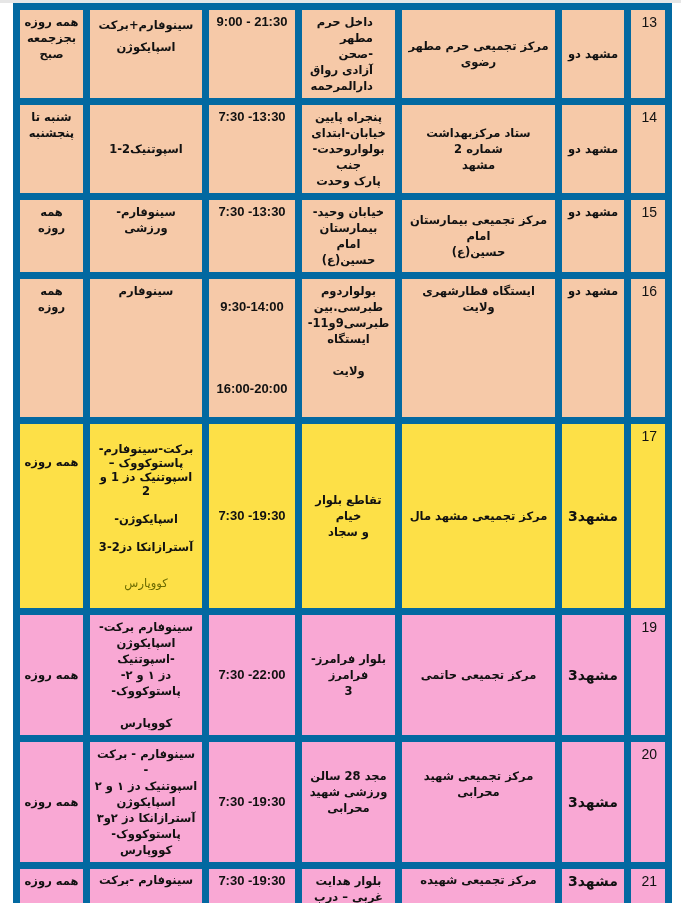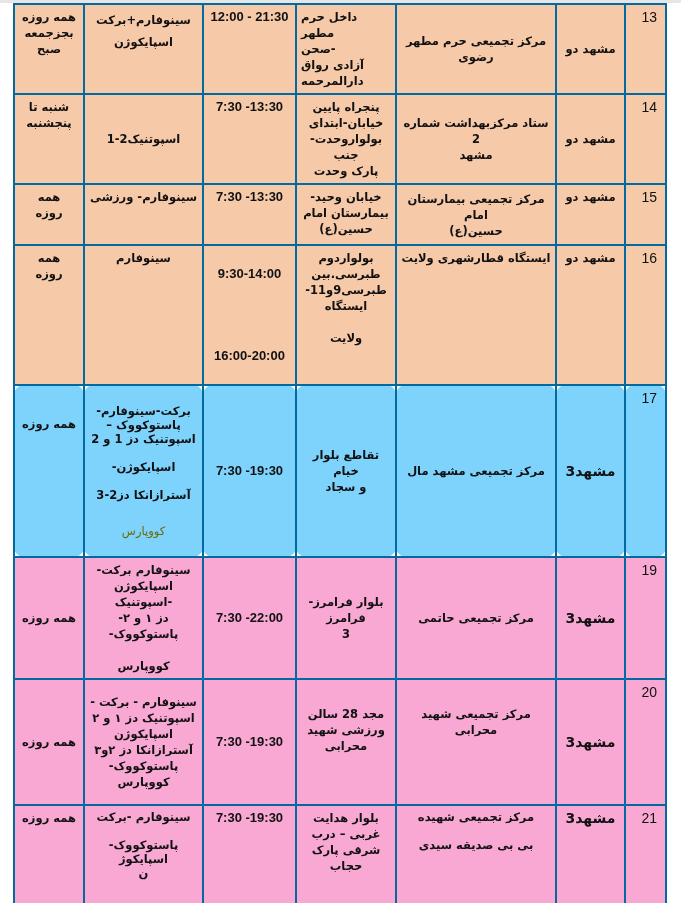--- a/index.html
+++ b/index.html
@@ -7,33 +7,33 @@
     width: 681px; height: 903px; background: #ffffff; position: relative; overflow: hidden;
     font-family: "DejaVu Sans", sans-serif;
   }
   .topbar { position: absolute; left: 0; top: 0; width: 681px; height: 3px; background: #e6e6e6; }
   table.sched {
     position: absolute; left: 13px; top: 3px;
     border-collapse: collapse; table-layout: fixed;
     direction: rtl;
   }
   table.sched td {
-    border: 2px solid #0369a1;
+    border: 7px solid #0369a1;
     vertical-align: top;
     text-align: center;
     font-weight: bold;
     font-size: 11.5px;
     line-height: 16px;
     padding: 4px 4px;
     color: #111;
     white-space: pre-line;
     overflow: hidden;
   }
   tr.peach td { background: #f6c9a8; }
-  tr.yellow-strong td { background: #7dd3fc; border-radius: 10px; }
+  tr.yellow-strong td { background: #fde047; border-radius: 10px; }
   tr.yellow td { background: #f9a8d4; }
   td.num { font-weight: normal !important; font-size: 14px !important; text-align: right !important; padding-right: 8px !important; font-family: "Liberation Sans", sans-serif; }
   td.time { font-size: 13px !important; direction: ltr; font-family: "Liberation Sans", sans-serif; }
   td.mid { vertical-align: middle !important; }
   .grey { font-weight: normal; color: #6a6a00; }
 </style>
 </head>
 <body>
 
 <div class="topbar"></div>
@@ -48,25 +48,25 @@
     <col style="width:119px">
     <col style="width:70px">
   </colgroup>
 
   <tbody>
       <tr class="peach" style="height:85px">
     <td class="num">13</td>
     <td class="mid">مشهد دو</td>
     <td class="mid">مرکز تجمیعی حرم مطهر
 رضوی</td>
-    <td style="text-align:left;padding-right:22px">داخل حرم مطهر
+    <td style="text-align:right;padding-right:22px">داخل حرم مطهر
 -صحن
 آزادی رواق
 دارالمرحمه</td>
-    <td class="time">12:00 - 21:30</td>
+    <td class="time">9:00 - 21:30</td>
     <td style="line-height:22px">سینوفارم+برکت
 اسپایکوژن</td>
     <td>همه روزه
 بجزجمعه
 صبح</td>
   </tr>
 
   <tr class="peach" style="height:79px">
     <td class="num">14</td>
     <td class="mid">مشهد دو</td>

